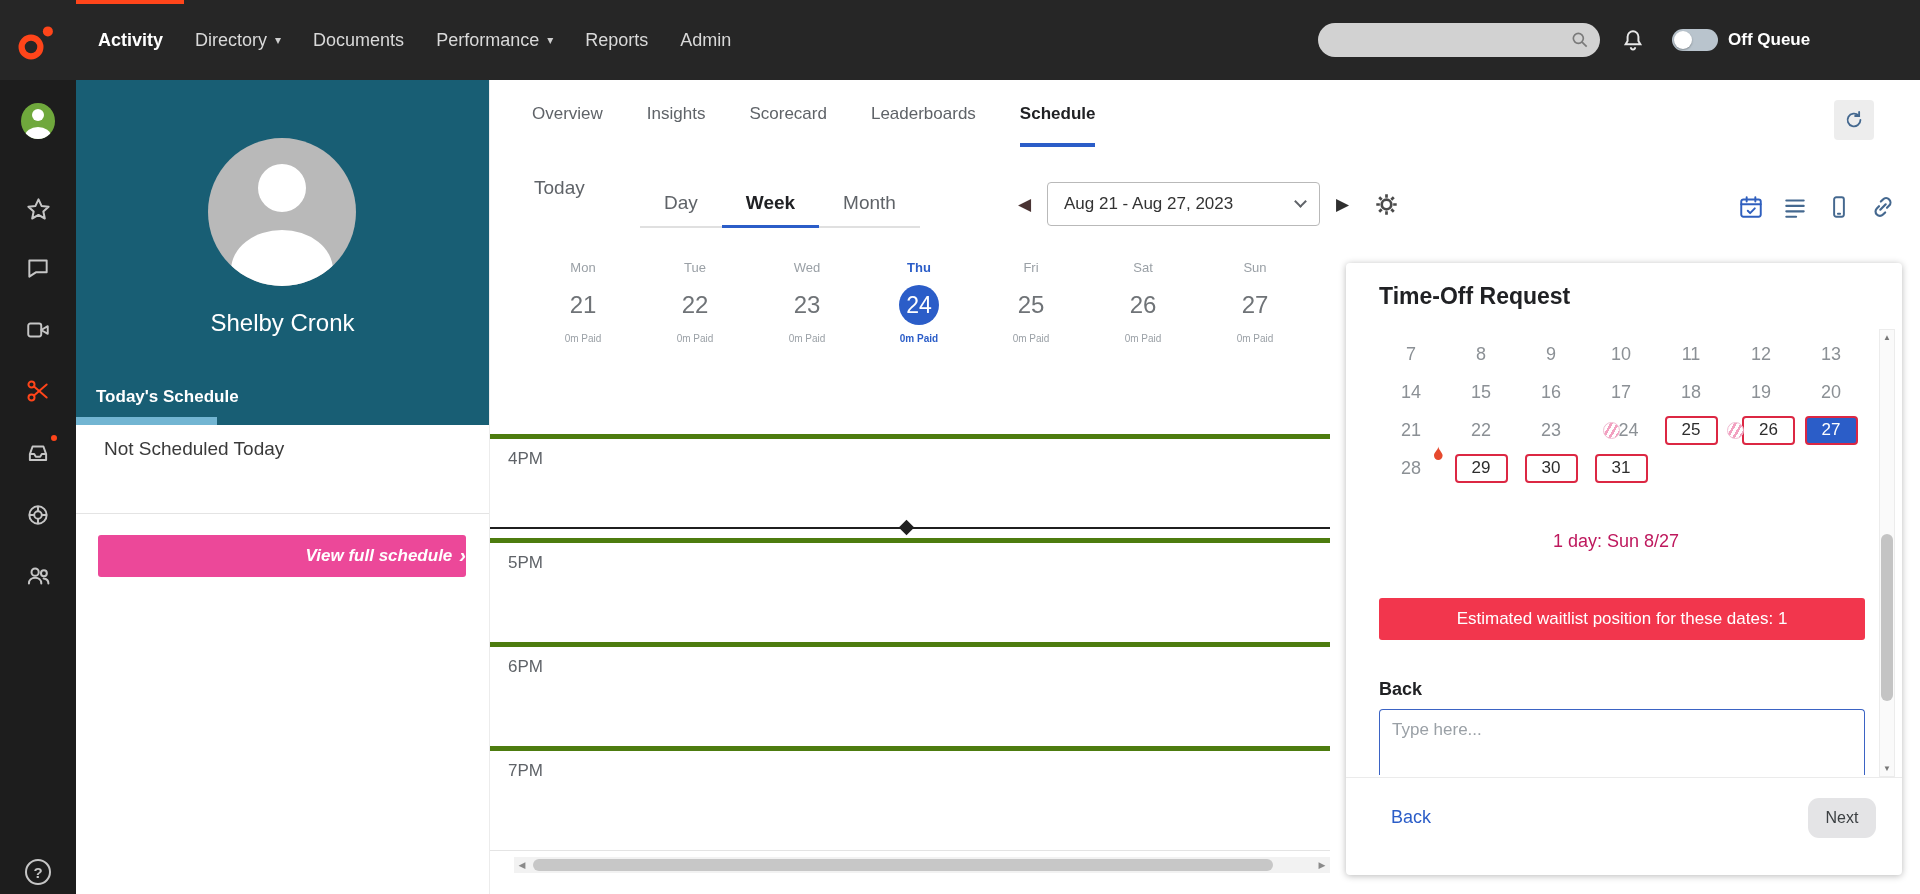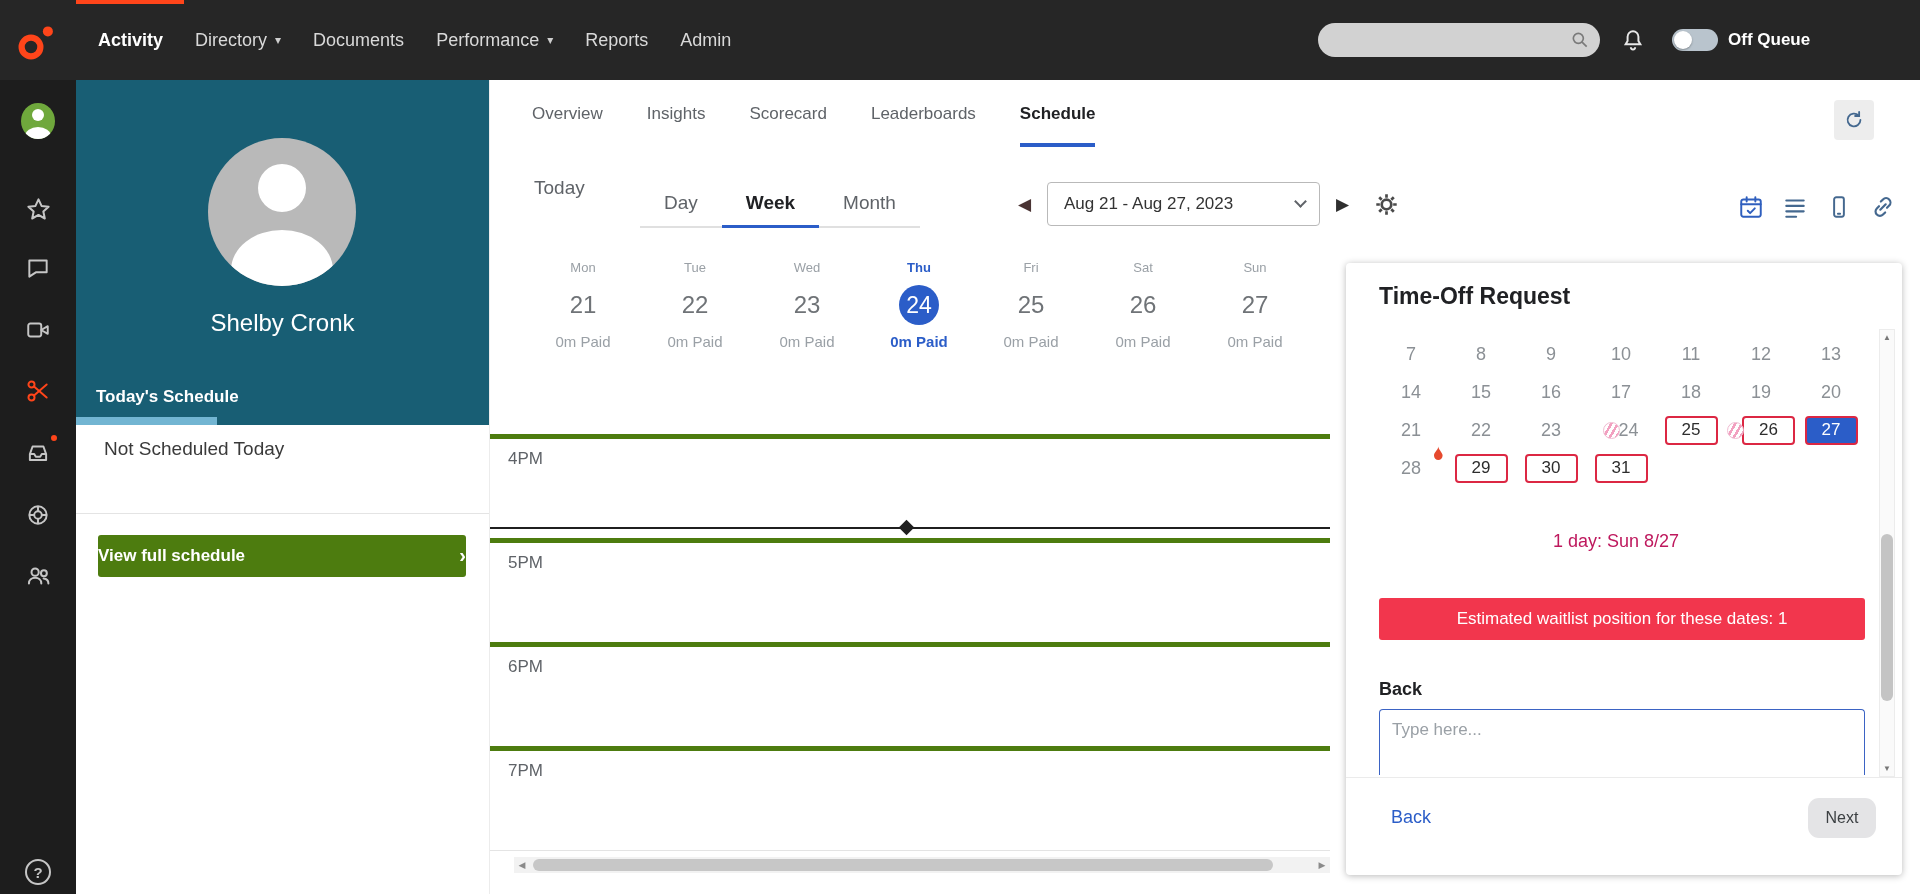--- a/index.html
+++ b/index.html
@@ -39,21 +39,21 @@
   .panel { position:absolute; left:76px; top:80px; width:414px; height:814px; background:#fff; border-right:1px solid #ececec; z-index:10; }
   .hero { position:relative; width:100%; height:345px; background:#185e74; }
   .avatar { position:absolute; left:132px; top:58px; width:148px; height:148px; border-radius:50%; background:#b9b9b9; overflow:hidden; }
   .avatar .head { position:absolute; top:26px; left:50%; transform:translateX(-50%); width:48px; height:48px; border-radius:50%; background:#fff; }
   .avatar .bod { position:absolute; bottom:-24px; left:50%; transform:translateX(-50%); width:102px; height:80px; border-radius:50%; background:#fff; }
   .pname { position:absolute; top:229px; left:0; width:100%; text-align:center; color:#fff; font-size:24px; }
   .sched-h { position:absolute; left:20px; bottom:18px; color:#fff; font-size:17px; font-weight:bold; }
   .hero-underline { position:absolute; left:0; bottom:0; width:141px; height:8px; background:#72b5d2; }
   .nst { position:absolute; top:358px; left:28px; font-size:19px; color:#3a3a3a; }
   .panel-divider { position:absolute; top:433px; left:0; width:100%; border-top:1px solid #e4e4e4; }
-  .vfs-btn { position:absolute; top:455px; left:22px; width:368px; height:42px; background:#4d7c0f; color:#fff; border:none; border-radius:3px; font-size:17px; font-weight:bold; font-family:inherit; display:flex; align-items:center; justify-content:space-between; gap:7px; cursor:pointer; }
+  .vfs-btn { position:absolute; top:455px; left:22px; width:368px; height:42px; background:#ec4899; color:#fff; border:none; border-radius:3px; font-size:17px; font-weight:bold; font-family:inherit; display:flex; align-items:center; justify-content:flex-end; gap:7px; cursor:pointer;font-style:italic; }
   .vfs-btn .chev { font-size:20px; font-weight:bold; margin-top:-2px; }
 
   
   .main { position:absolute; left:490px; top:80px; width:1430px; height:814px; background:#fff; }
 
   .tabs { position:absolute; left:0; top:0; height:67px; display:flex; padding-left:42px; gap:44px; }
   .tab { display:flex; align-items:center; font-size:17px; color:#5f6368; cursor:pointer; border-bottom:4px solid transparent; padding-top:4px; }
   .tab.active { color:#202124; font-weight:bold; border-bottom-color:#2b5dc8; }
   .refresh { position:absolute; right:46px; top:20px; width:40px; height:40px; background:#ededed; border:none; border-radius:4px; display:flex; align-items:center; justify-content:center; cursor:pointer; }
 
@@ -68,21 +68,21 @@
   .dchev { width:9px; height:9px; border-right:2px solid #5f6368; border-bottom:2px solid #5f6368; transform:rotate(45deg); margin-top:-5px; }
   .gear { position:absolute; left:884px; top:100px; height:48px; display:flex; align-items:center; cursor:pointer; }
   .right-icons { position:absolute; right:24px; top:114px; display:flex; gap:18px; }
   .right-icons span { width:26px; height:26px; cursor:pointer; }
 
   
   .week-row { position:absolute; left:37px; top:180px; display:flex; }
   .wcol { width:112px; text-align:center; cursor:pointer; }
   .wname { font-size:13px; color:#9aa0a6; margin-bottom:10px; }
   .wnum { height:40px; display:flex; align-items:center; justify-content:center; font-size:24px; color:#6f7377; }
-  .wpaid { font-size:15px; color:#9aa0a6; margin-top:8px; }
+  .wpaid { font-size:10px; color:#9aa0a6; margin-top:8px; }
   .wcol.today .wname, .wcol.today .wpaid { color:#2b5dc8; font-weight:bold; }
   .wcol.today .wnum span { width:40px; height:40px; border-radius:50%; background:#2b5dc8; color:#fff; display:flex; align-items:center; justify-content:center; font-size:23px; }
 
   
   .grid { position:absolute; left:0; top:354px; width:840px; }
   .hour-row { height:104px; border-top:5px solid #4d7c0f; position:relative; }
   .hlabel { position:absolute; left:18px; top:10px; font-size:17px; color:#5f6368; }
   .grid-end { border-top:1px solid #e4e4e4; height:0; }
   .now-line { position:absolute; left:0; top:93px; width:840px; border-top:2px solid #1f1f1f; z-index:2; }
   .diamond { position:absolute; left:411px; top:-7px; width:11px; height:11px; background:#1f1f1f; transform:rotate(45deg); }

